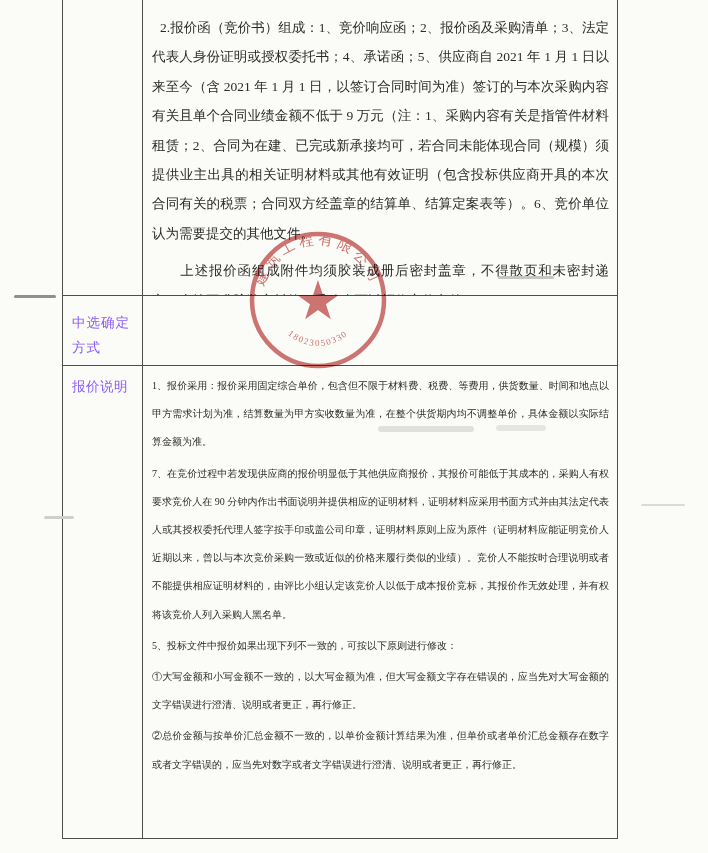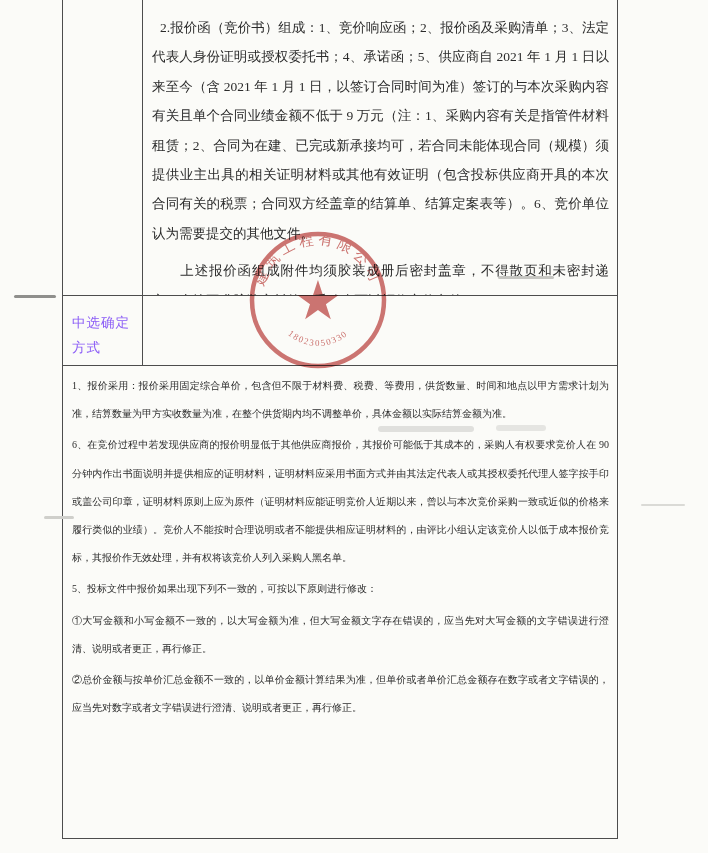--- a/index.html
+++ b/index.html
@@ -73,23 +73,24 @@
         <p class="p-indent1">2.报价函（竞价书）组成：1、竞价响应函；2、报价函及采购清单；3、法定代表人身份证明或授权委托书；4、承诺函；5、供应商自 2021 年 1 月 1 日以来至今（含 2021 年 1 月 1 日，以签订合同时间为准）签订的与本次采购内容有关且单个合同业绩金额不低于 9 万元（注：1、采购内容有关是指管件材料租赁；2、合同为在建、已完或新承接均可，若合同未能体现合同（规模）须提供业主出具的相关证明材料或其他有效证明（包含投标供应商开具的本次合同有关的税票；合同双方经盖章的结算单、结算定案表等）。6、竞价单位认为需要提交的其他文件。</p>
         <p class="p-indent2">上述报价函组成附件均须胶装成册后密封盖章，不得散页和未密封递交，未按要求胶装密封的，采购人可以拒收竞价文件。</p>
       </div>
     </div>
 
     <div class="t-row row-2">
       <div class="hdr-cell">中选确定方式</div>
     </div>
 
     <div class="t-row row-3">
+      <div class="hdr-cell">报价说明</div>
       <div class="content-cell">
         <p>1、报价采用：报价采用固定综合单价，包含但不限于材料费、税费、等费用，供货数量、时间和地点以甲方需求计划为准，结算数量为甲方实收数量为准，在整个供货期内均不调整单价，具体金额以实际结算金额为准。</p>
-        <p>6、在竞价过程中若发现供应商的报价明显低于其他供应商报价，其报价可能低于其成本的，采购人有权要求竞价人在 90 分钟内作出书面说明并提供相应的证明材料，证明材料应采用书面方式并由其法定代表人或其授权委托代理人签字按手印或盖公司印章，证明材料原则上应为原件（证明材料应能证明竞价人近期以来，曾以与本次竞价采购一致或近似的价格来履行类似的业绩）。竞价人不能按时合理说明或者不能提供相应证明材料的，由评比小组认定该竞价人以低于成本报价竞标，其报价作无效处理，并有权将该竞价人列入采购人黑名单。</p>
+        <p>7、在竞价过程中若发现供应商的报价明显低于其他供应商报价，其报价可能低于其成本的，采购人有权要求竞价人在 90 分钟内作出书面说明并提供相应的证明材料，证明材料应采用书面方式并由其法定代表人或其授权委托代理人签字按手印或盖公司印章，证明材料原则上应为原件（证明材料应能证明竞价人近期以来，曾以与本次竞价采购一致或近似的价格来履行类似的业绩）。竞价人不能按时合理说明或者不能提供相应证明材料的，由评比小组认定该竞价人以低于成本报价竞标，其报价作无效处理，并有权将该竞价人列入采购人黑名单。</p>
         <p>5、投标文件中报价如果出现下列不一致的，可按以下原则进行修改：</p>
         <p>①大写金额和小写金额不一致的，以大写金额为准，但大写金额文字存在错误的，应当先对大写金额的文字错误进行澄清、说明或者更正，再行修正。</p>
         <p>②总价金额与按单价汇总金额不一致的，以单价金额计算结果为准，但单价或者单价汇总金额存在数字或者文字错误的，应当先对数字或者文字错误进行澄清、说明或者更正，再行修正。</p>
       </div>
     </div>
 
   </div>
 
   <svg class="stamp" viewBox="0 0 150 150">
     <circle cx="75" cy="75" r="66" fill="none" stroke="#c24f4c" stroke-width="4.5"></circle>

